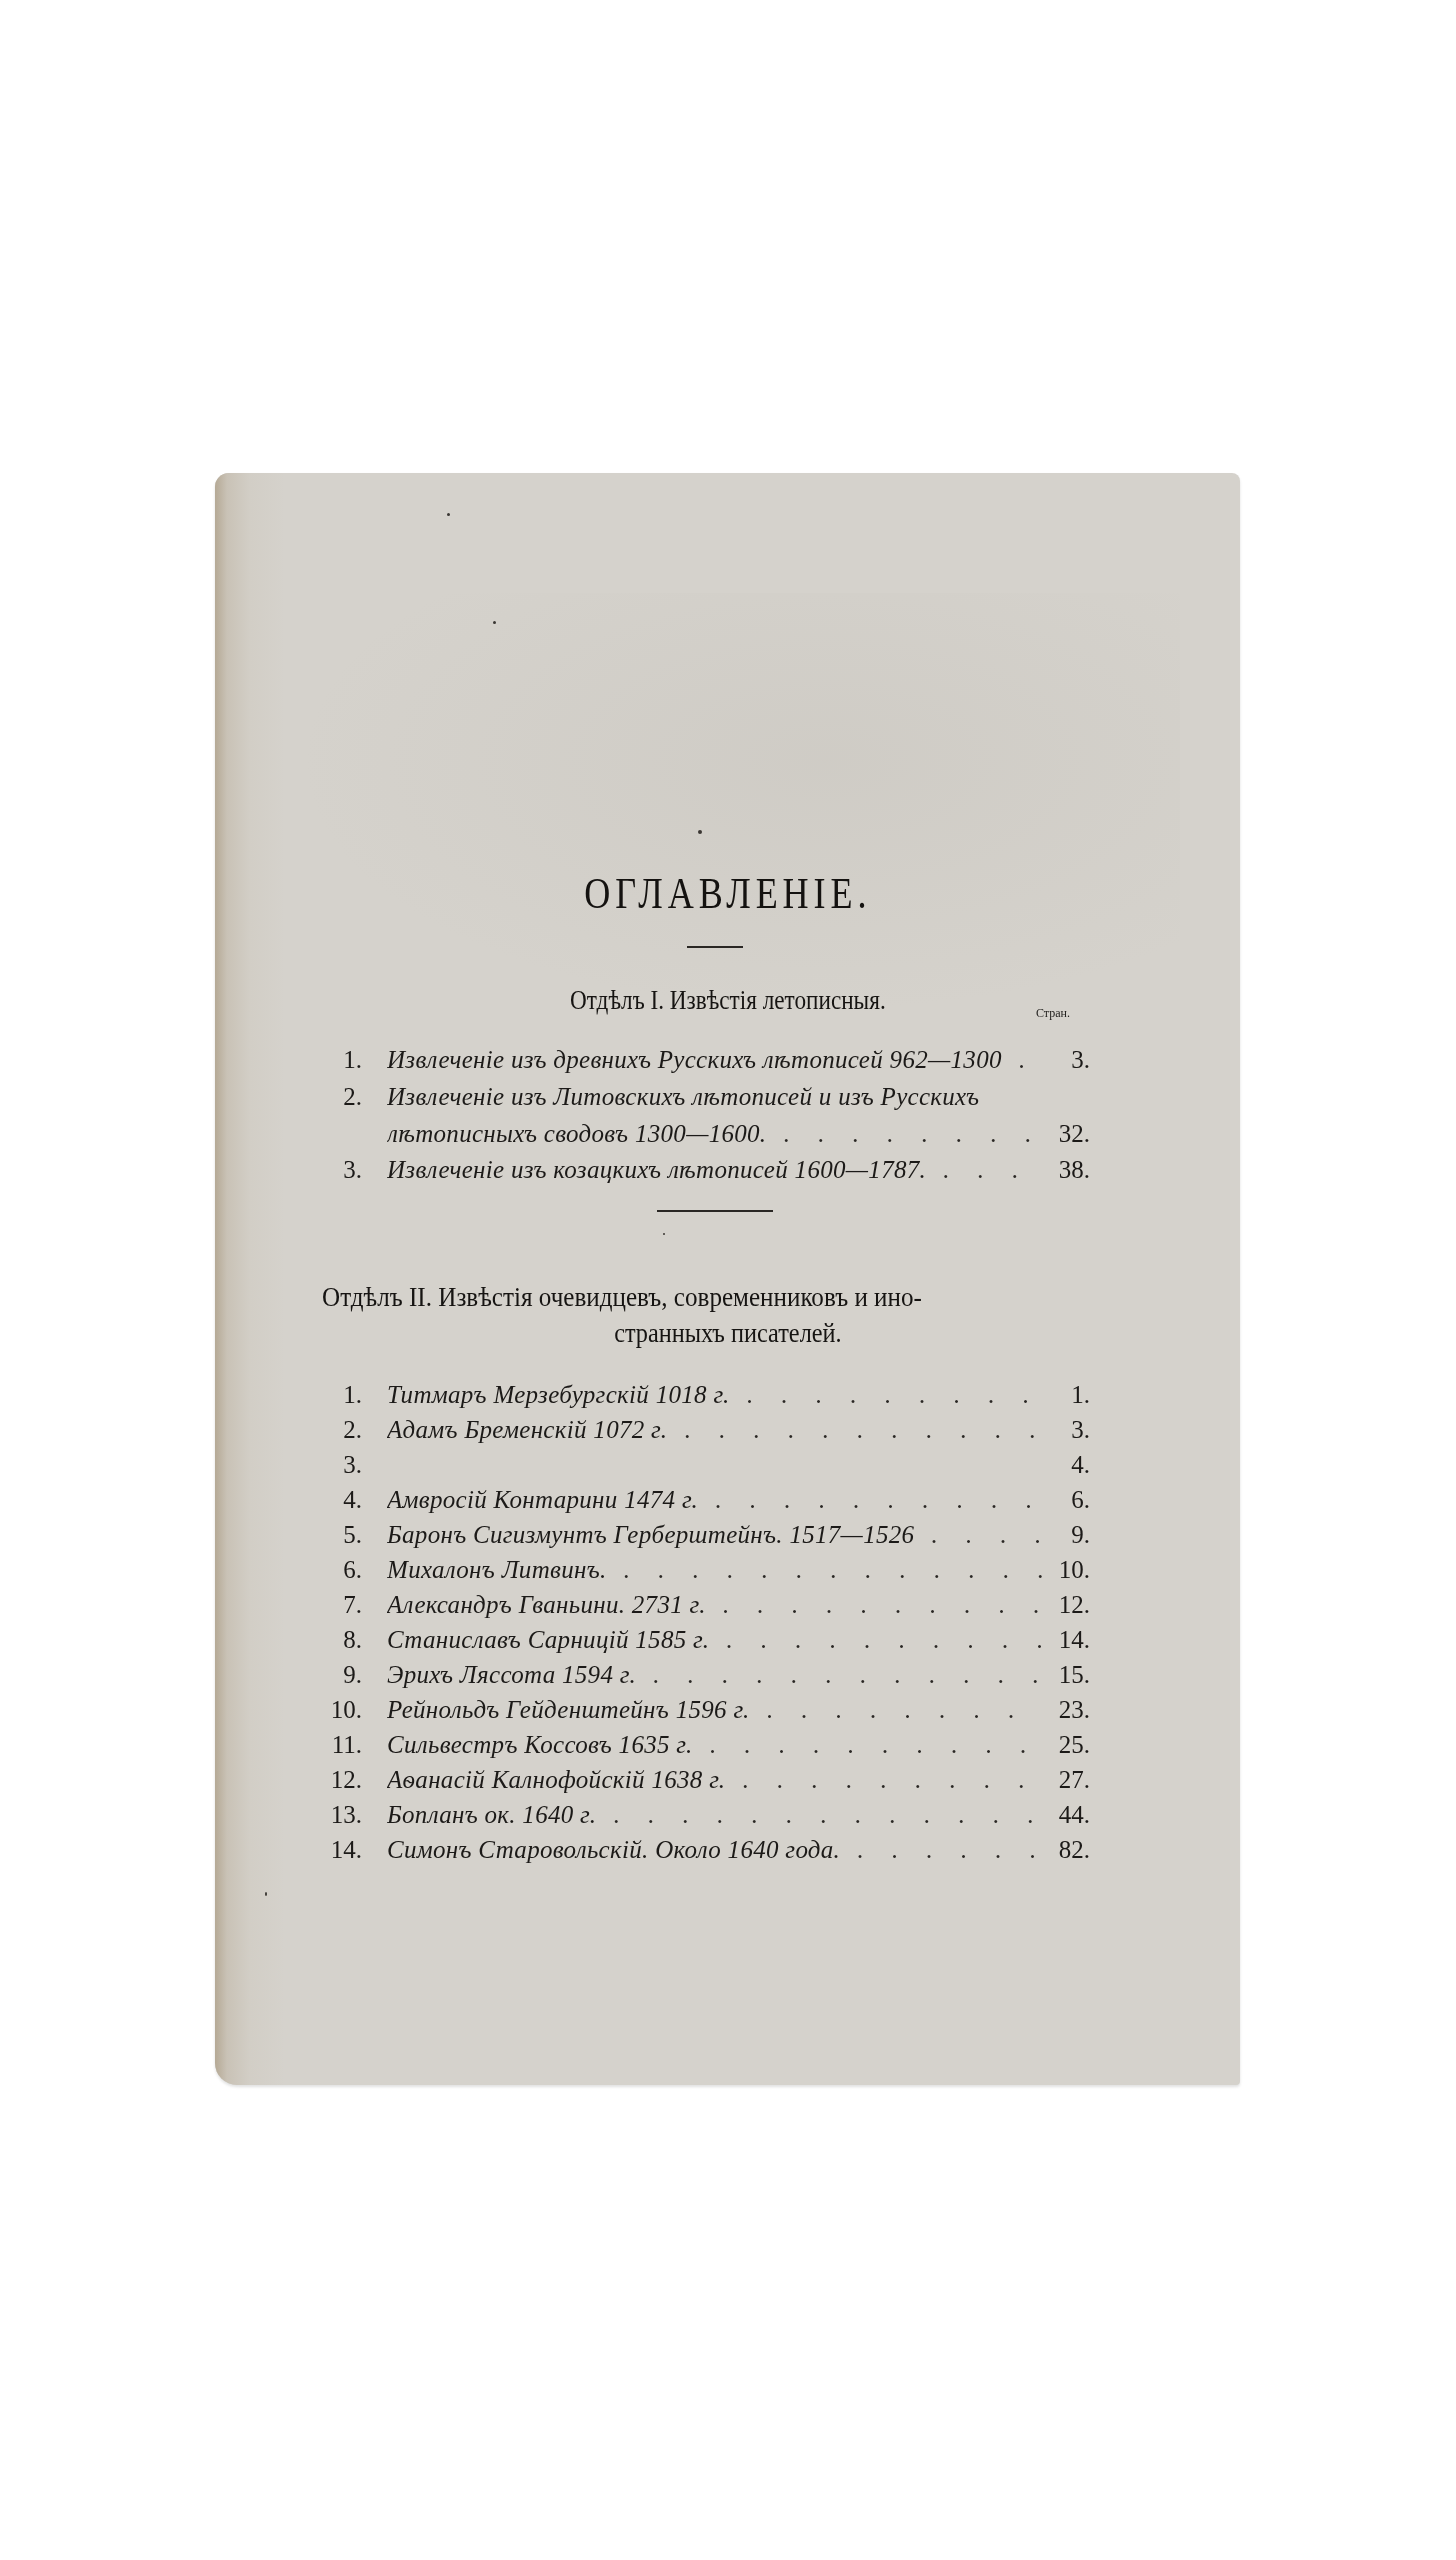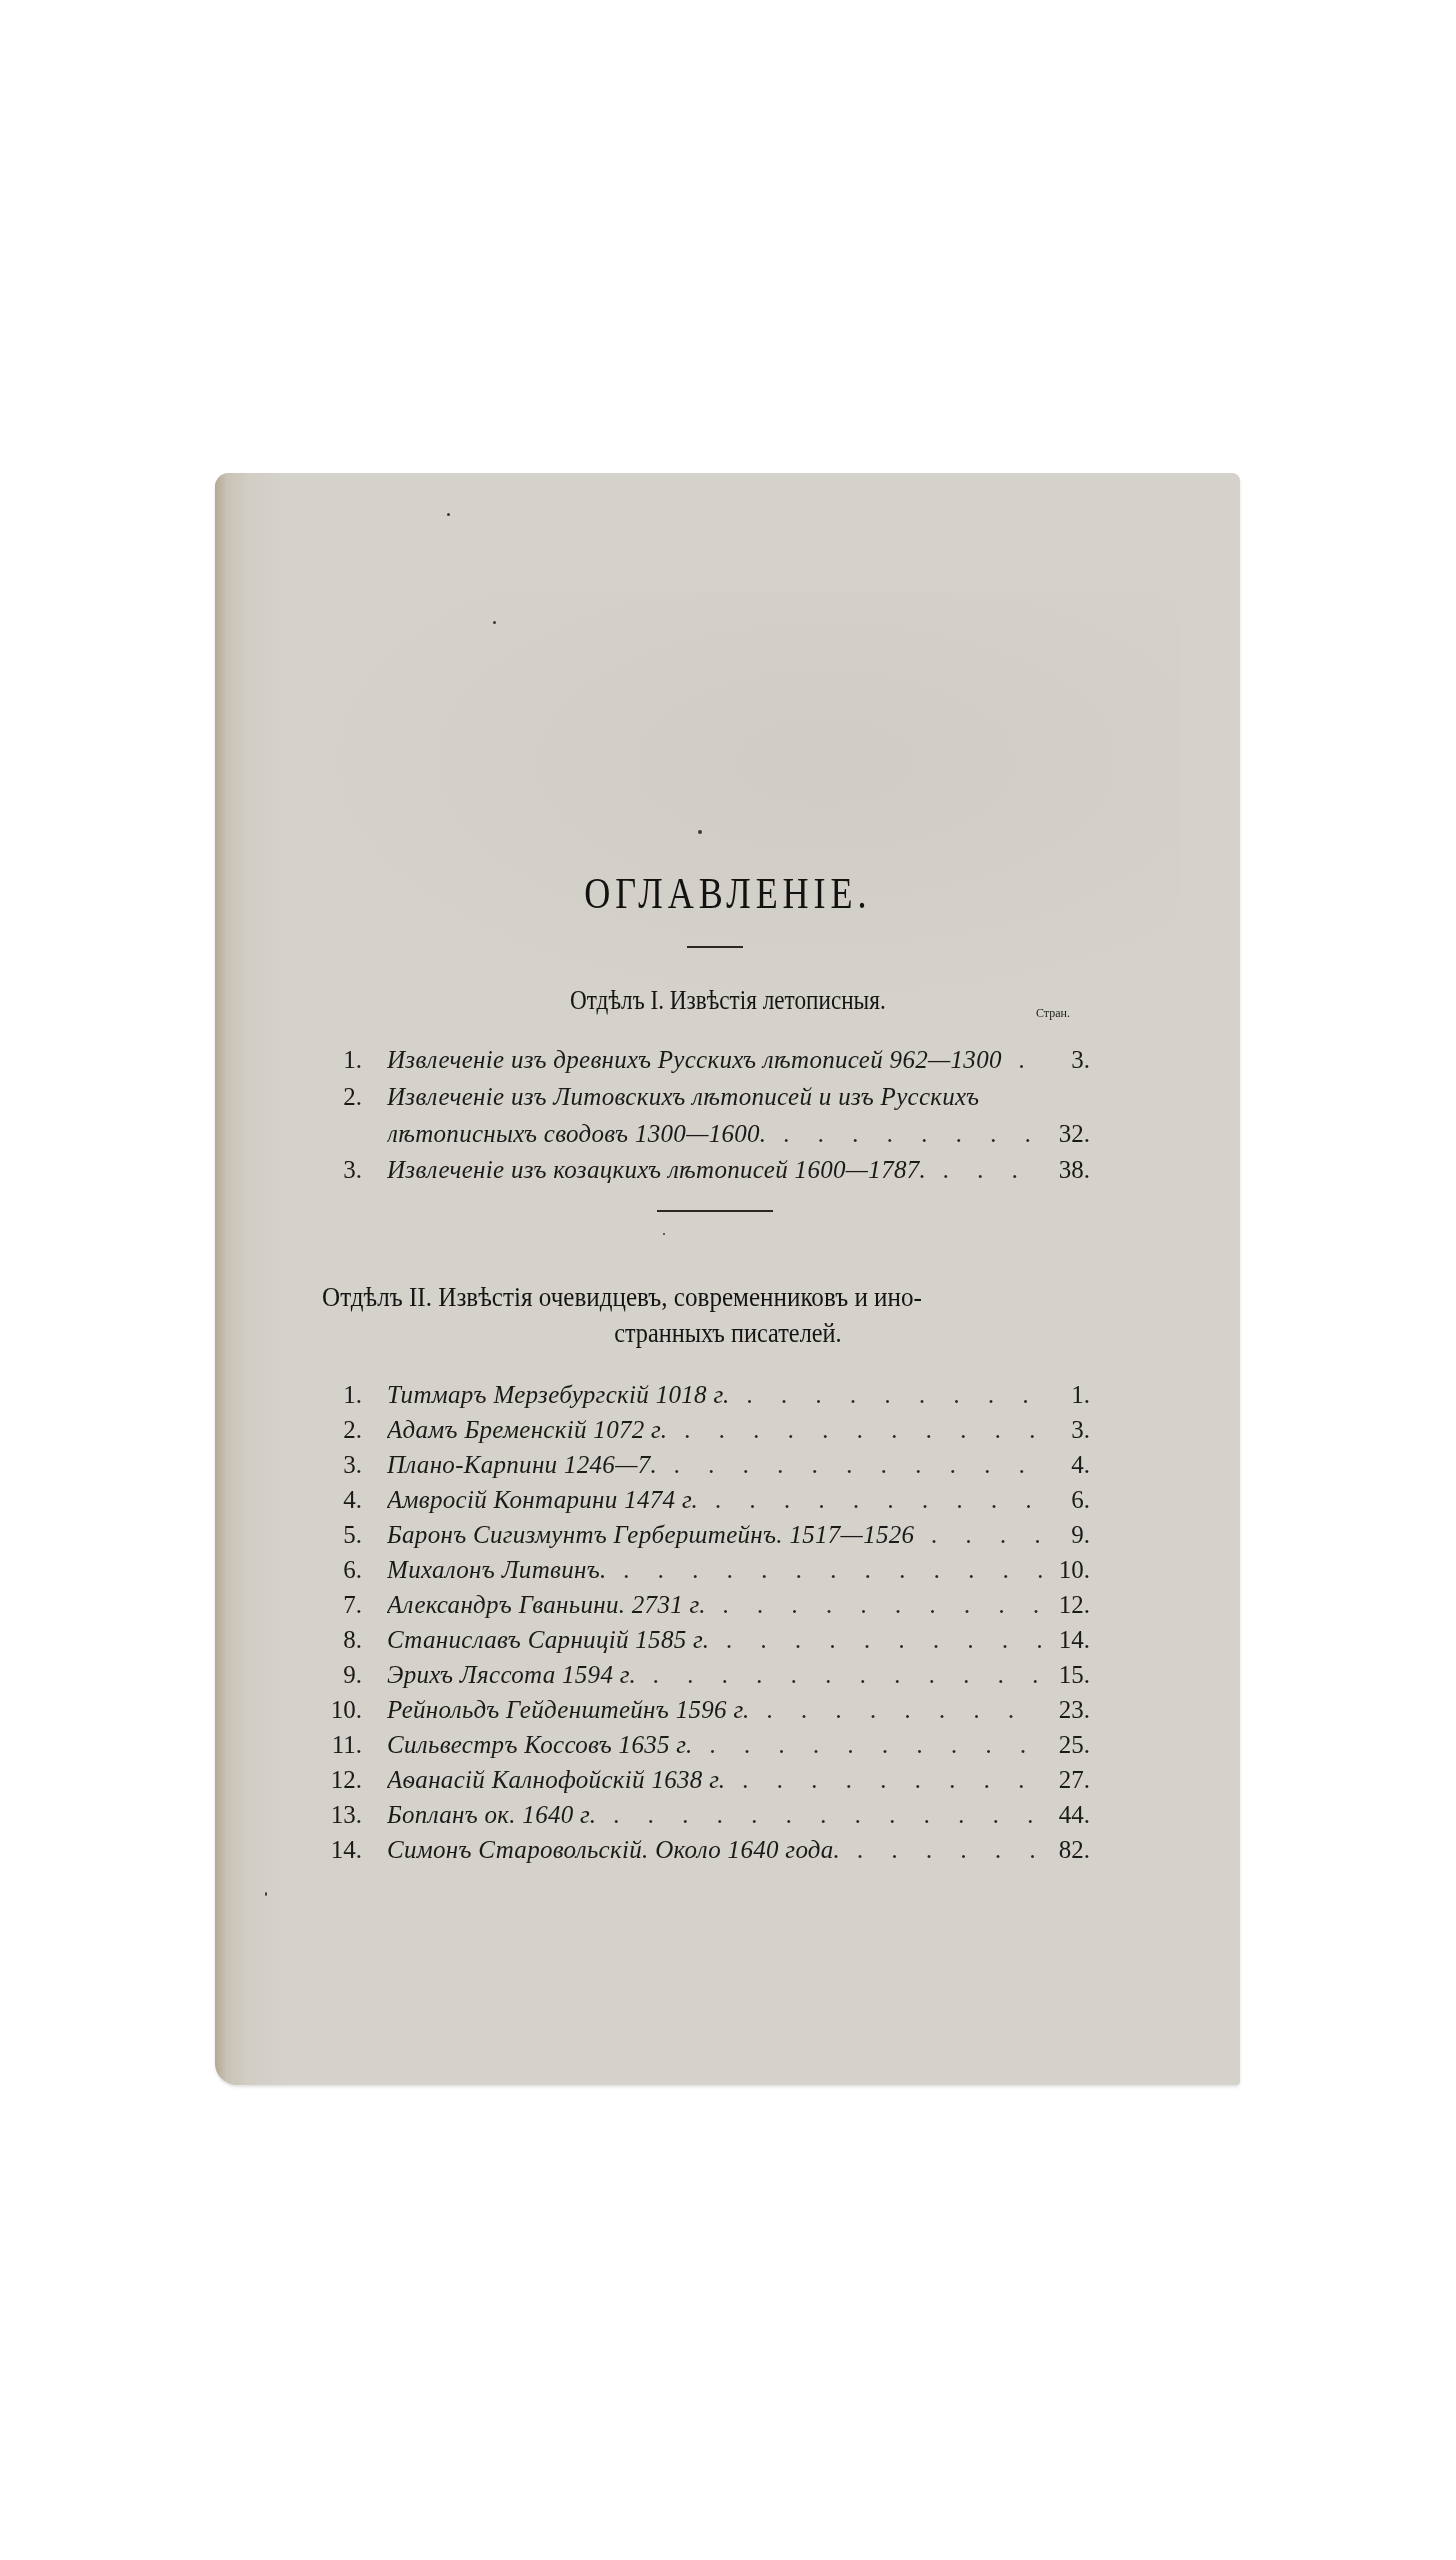--- a/index.html
+++ b/index.html
@@ -167,21 +167,20 @@
   <span class="txt">Титмаръ Мерзебургскій 1018 г.</span>
   <span class="pg">1.</span>
 </div>
 <div class="row" style="top:1413px">
   <span class="num">2.</span>
   <span class="txt">Адамъ Бременскій 1072 г.</span>
   <span class="pg">3.</span>
 </div>
 <div class="row" style="top:1448px">
   <span class="num">3.</span>
-  <span class="txt">Плано-Карпини 1246—7.</span>
   <span class="pg">4.</span>
 </div>
 <div class="row" style="top:1483px">
   <span class="num">4.</span>
   <span class="txt">Амвросій Контарини 1474 г.</span>
   <span class="pg">6.</span>
 </div>
 <div class="row" style="top:1518px">
   <span class="num">5.</span>
   <span class="txt">Баронъ Сигизмунтъ Герберштейнъ. 1517—1526</span>

